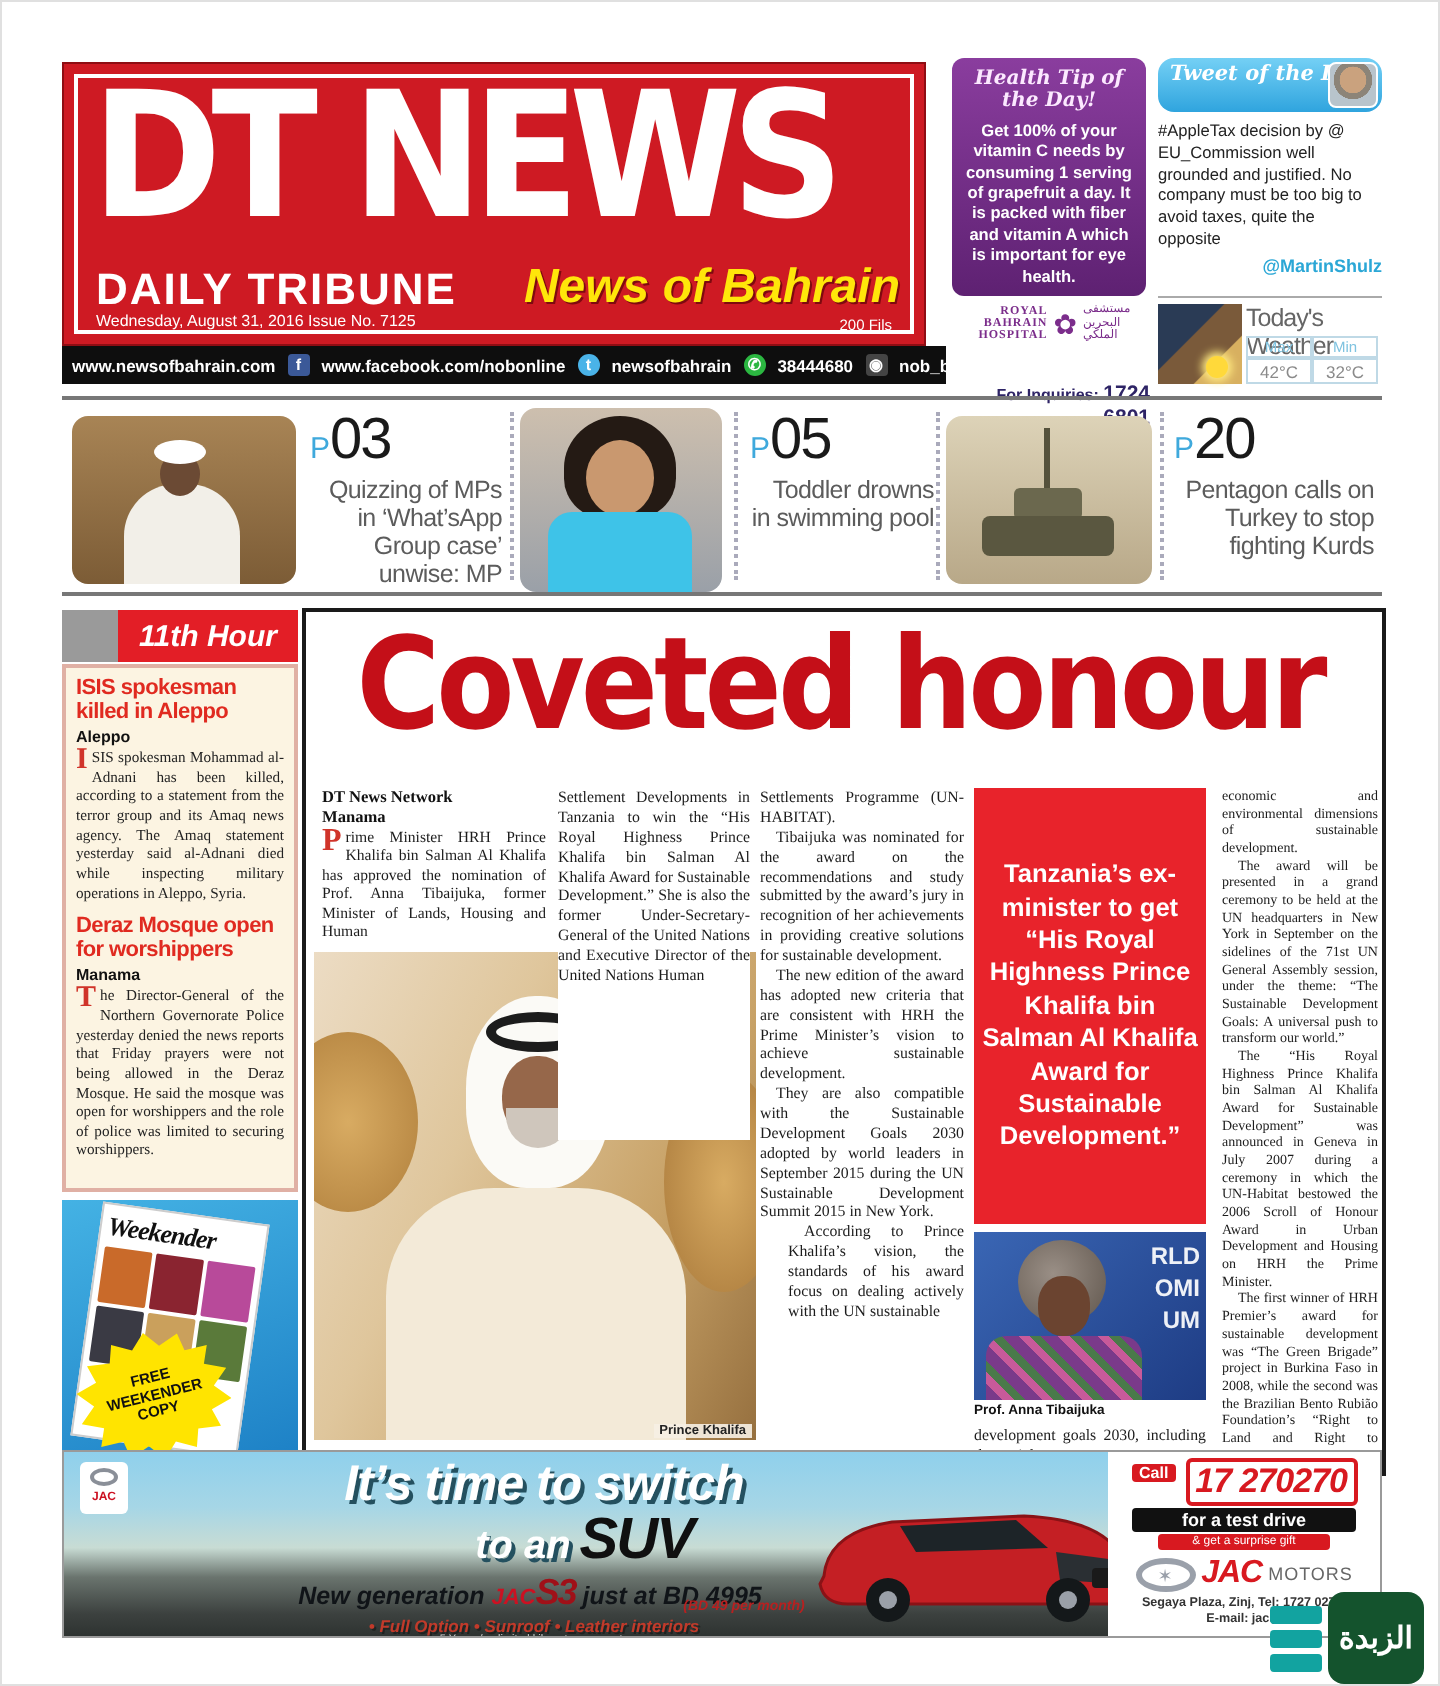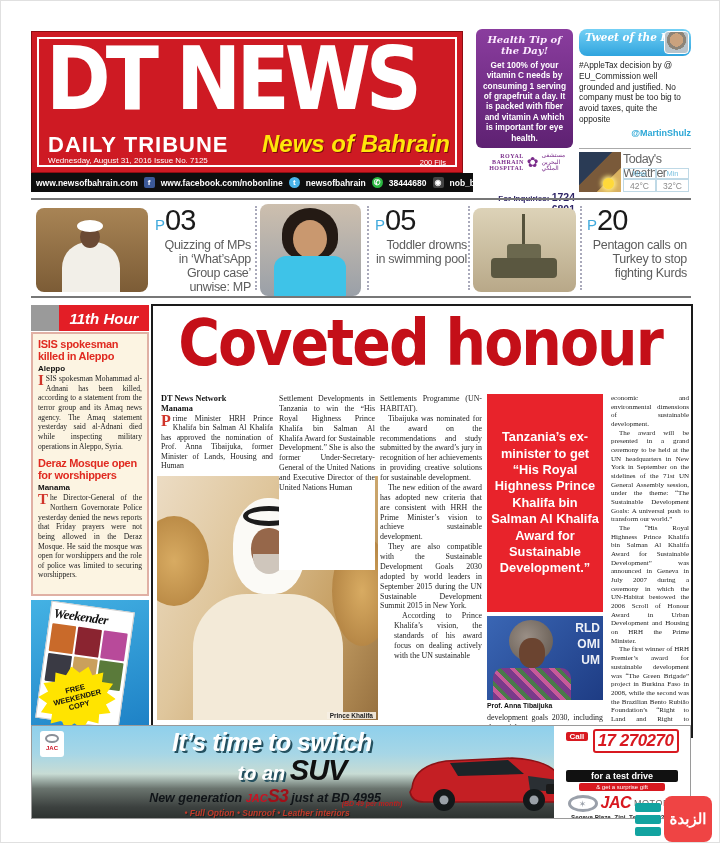--- a/index.html
+++ b/index.html
@@ -158,36 +158,36 @@
   .ad-line3{position:absolute;left:18px;top:60px;width:430px;text-align:center;font-style:italic;font-weight:bold;color:#101418;font-size:12.5px;}
   .ad-line3 .jac{color:#cc1122;font-size:11px;}
   .ad-line3 .s3{color:#a01018;font-size:18px;letter-spacing:-1px;}
   .ad-permonth{position:absolute;left:250px;top:74px;width:180px;text-align:center;color:#b82020;font-size:7px;font-weight:bold;font-style:italic;}
   .ad-features{position:absolute;left:40px;top:82px;width:390px;text-align:center;color:#c23a2a;font-size:8.5px;font-weight:bold;font-style:italic;text-shadow:1px 1px 0 rgba(0,0,0,.35);}
   .ad-warranty{position:absolute;left:60px;top:91px;width:350px;text-align:center;color:#e8e8e8;font-size:5.5px;opacity:.85;}
   .ad-car{position:absolute;left:368px;top:10px;}
   .ad-right{position:absolute;left:522px;top:0;width:136px;height:92px;background:#fff;padding:3px 4px;text-align:center;}
   .call-tab{display:inline-block;background:#d81920;color:#fff;font-weight:bold;font-size:8px;padding:0 4px;border-radius:2px;vertical-align:top;margin-top:3px;}
   .call-num{display:inline-block;color:#d81920;font-weight:bold;font-style:italic;font-size:17px;letter-spacing:-.5px;border:2px solid #d81920;border-radius:3px;padding:0 3px;}
-  .test-drive{margin:17px auto 0;width:112px;background:#111;color:#fff;font-weight:bold;font-size:9px;line-height:12px;border-radius:2px;}
+  .test-drive{margin:1px auto 0;width:112px;background:#111;color:#fff;font-weight:bold;font-size:9px;line-height:12px;border-radius:2px;}
   .gift{margin:1px auto 0;width:86px;background:#d81920;color:#fff;font-size:6px;line-height:8px;border-radius:2px;}
   .brand-row{margin-top:3px;display:flex;align-items:center;justify-content:center;gap:3px;}
   .brand-oval{width:30px;height:17px;border:3px solid #9aa0aa;border-radius:50%;color:#9aa0aa;font-size:9px;line-height:12px;}
   .brand-jac{color:#d81920;font-weight:bold;font-size:16px;font-style:italic;letter-spacing:-.5px;}
   .brand-motors{color:#666;font-size:9px;letter-spacing:.5px;}
   .ad-addr{margin-top:2px;color:#333;font-size:6.3px;font-weight:bold;line-height:1.25;}
 
   
   .wm-url{position:absolute;left:26px;top:792px;width:612px;z-index:50;text-align:center;
           color:#2a9fd4;font-weight:bold;font-size:30px;letter-spacing:9px;
           text-shadow:0 0 2px #fff,0 0 4px #fff,2px 2px 0 rgba(255,255,255,.7);}
   .alz-logo{position:absolute;left:634px;top:794px;width:82px;height:48px;z-index:50;display:flex;align-items:center;gap:3px;}
   .alz-bars{display:flex;flex-direction:column;gap:3px;}
   .alz-bars i{display:block;width:26px;height:9px;background:#12a3a0;border-radius:2px;}
-  .alz-sq{width:48px;height:46px;background:#ef4444;border-radius:8px;color:#fff;display:flex;align-items:center;justify-content:center;
+  .alz-sq{width:48px;height:46px;background:#14532d;border-radius:8px;color:#fff;display:flex;align-items:center;justify-content:center;
           font-weight:bold;font-size:15px;}
 </style>
 </head>
 <body>
 
 <div id="page">
 
   <div class="masthead">
     <div class="masthead-inner"></div>
     <div class="dt-logo">DT NEWS</div>

